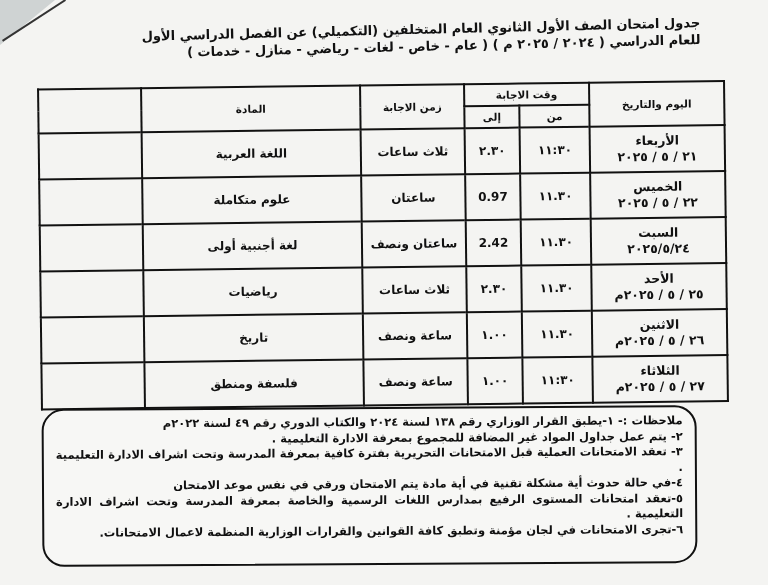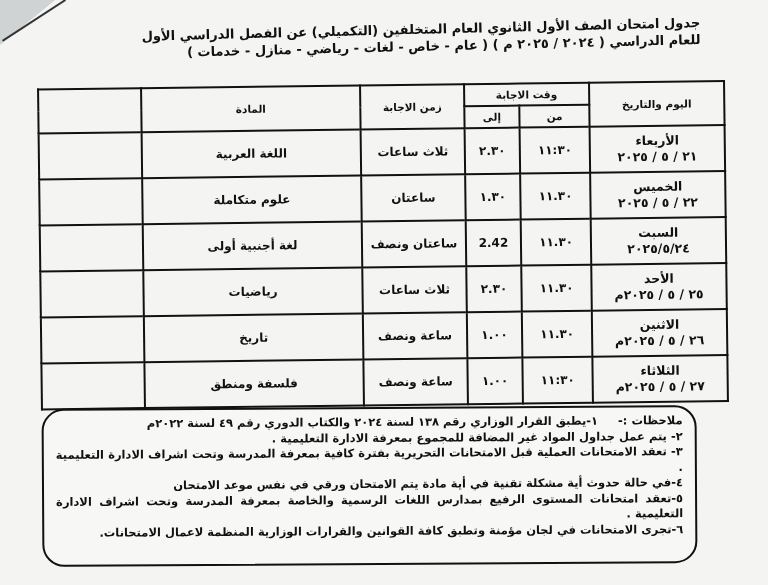--- a/index.html
+++ b/index.html
@@ -106,21 +106,21 @@
       line-height: 15.5px;
       padding: 6px 12px 6px 12px;
       box-sizing: border-box;
       background: #f7f7f5;
       transform: rotate(-0.35deg);
     }
     .notes p {
       margin: 0;
     }
     .notes .label {
-      margin-left: 20px;
+      margin-left: 4px;
     }
   </style>
 </head>
 <body>
 
 <div class="corner-fold"></div>
 <div class="corner-line"></div>
 
 <div class="title">
   <div>جدول امتحان الصف الأول الثانوي العام المتخلفين (التكميلي) عن الفصل الدراسي الأول</div>
@@ -152,21 +152,21 @@
       <td>ثلاث ساعات</td>
       <td>اللغة العربية</td>
       <td></td>
     </tr>
     <tr class="row">
       <td>
         <span class="day-name">الخميس</span>
         <span class="day-date">٢٢ / ٥ / ٢٠٢٥</span>
       </td>
       <td>١١.٣٠</td>
-      <td>١.٣٠</td>
+      <td>0.97</td>
       <td>ساعتان</td>
       <td>علوم متكاملة</td>
       <td></td>
     </tr>
     <tr class="row">
       <td>
         <span class="day-name">السبت</span>
         <span class="day-date">٢٠٢٥/٥/٢٤</span>
       </td>
       <td>١١.٣٠</td>

